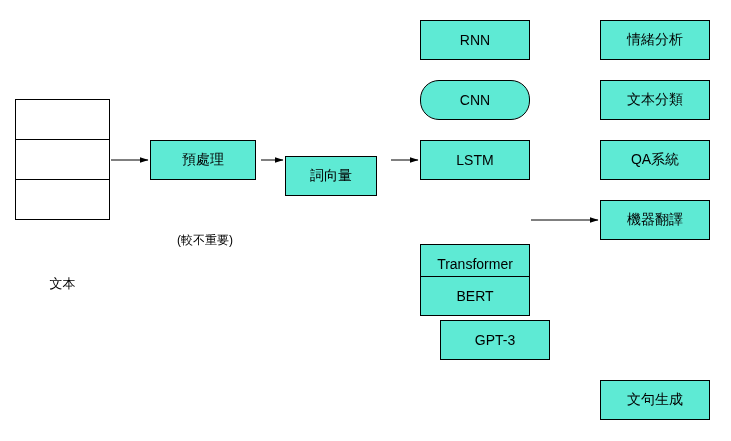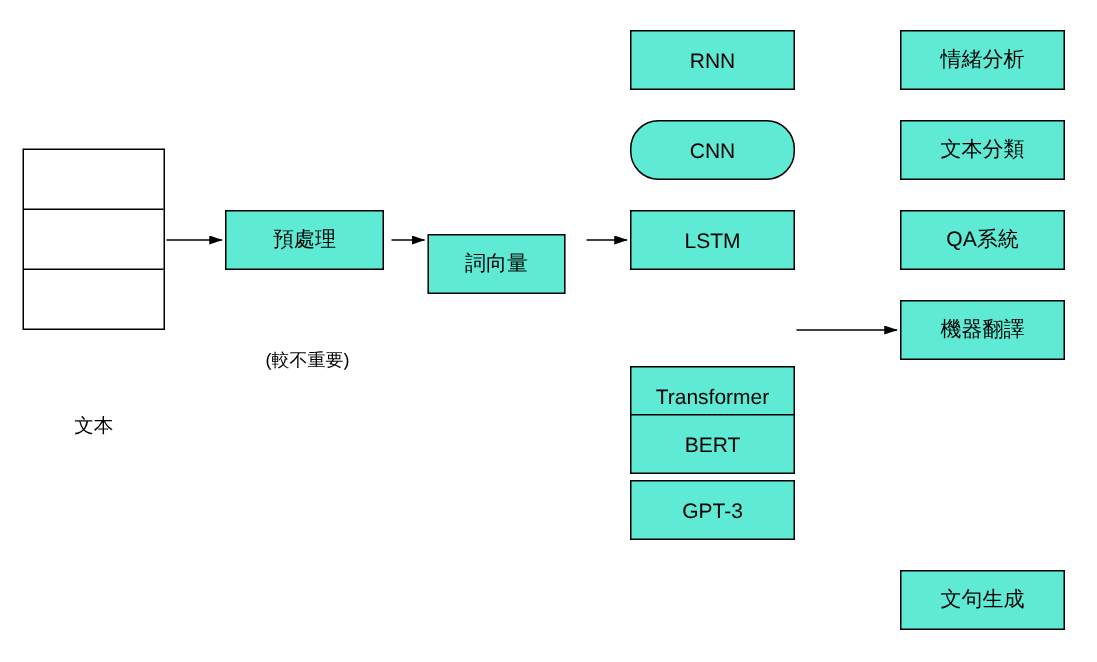--- a/index.html
+++ b/index.html
@@ -68,21 +68,21 @@
   <div class="box" style="left:150px; top:140px; width:106px;">預處理</div>
   <div class="free-label note-label">(較不重要)</div>
 
   <div class="box" style="left:285px; top:140px; width:92px;margin-top:16px;">詞向量</div>
 
   <div class="box" style="left:420px; top:20px;">RNN</div>
   <div class="box" style="left:420px; top:80px;border-radius:19px;">CNN</div>
   <div class="box" style="left:420px; top:140px;">LSTM</div>
   <div class="box" style="left:420px; top:200px;margin-top:44px;">Transformer</div>
   <div class="box" style="left:420px; top:276px;">BERT</div>
-  <div class="box" style="left:420px; top:320px;">GPT-3</div>
+  <div class="box" style="left:440px; top:320px;">GPT-3</div>
 
   <div class="box" style="left:600px; top:20px;">情緒分析</div>
   <div class="box" style="left:600px; top:80px;">文本分類</div>
   <div class="box" style="left:600px; top:140px;">QA系統</div>
   <div class="box" style="left:600px; top:200px;">機器翻譯</div>
   <div class="box" style="left:600px; top:380px;">文句生成</div>
 
 </div>
 
 </body></html>

